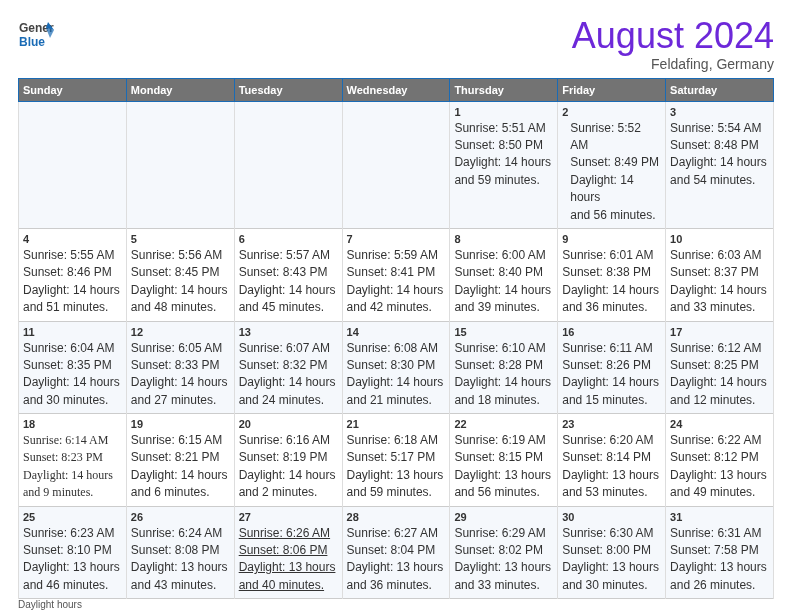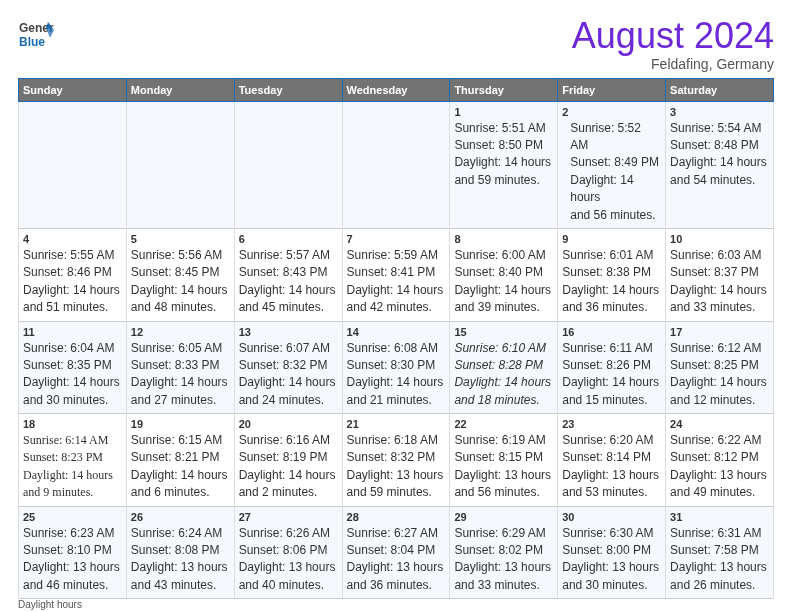--- a/index.html
+++ b/index.html
@@ -228,21 +228,21 @@
           </td>
           <td>
             <span class="day-num">14</span>
             <div class="day-info" style="white-space: pre-line;">Sunrise: 6:08 AM
 Sunset: 8:30 PM
 Daylight: 14 hours
 and 21 minutes.</div>
           </td>
           <td>
             <span class="day-num">15</span>
-            <div class="day-info" style="white-space: pre-line; font-style: italic;">Sunrise: 6:10 AM
+            <div class="day-info" style="white-space: pre-line;">Sunrise: 6:10 AM
 Sunset: 8:28 PM
 Daylight: 14 hours
 and 18 minutes.</div>
           </td>
           <td>
             <span class="day-num">16</span>
             <div class="day-info" style="white-space: pre-line;">Sunrise: 6:11 AM
 Sunset: 8:26 PM
 Daylight: 14 hours
 and 15 minutes.</div>
@@ -273,21 +273,21 @@
           <td>
             <span class="day-num">20</span>
             <div class="day-info" style="white-space: pre-line;">Sunrise: 6:16 AM
 Sunset: 8:19 PM
 Daylight: 14 hours
 and 2 minutes.</div>
           </td>
           <td>
             <span class="day-num">21</span>
             <div class="day-info" style="white-space: pre-line;">Sunrise: 6:18 AM
-Sunset: 8:32 PM
+Sunset: 5:17 PM
 Daylight: 13 hours
 and 59 minutes.</div>
           </td>
           <td>
             <span class="day-num">22</span>
             <div class="day-info" style="white-space: pre-line;">Sunrise: 6:19 AM
 Sunset: 8:15 PM
 Daylight: 13 hours
 and 56 minutes.</div>
           </td>
@@ -316,21 +316,21 @@
           </td>
           <td>
             <span class="day-num">26</span>
             <div class="day-info" style="white-space: pre-line;">Sunrise: 6:24 AM
 Sunset: 8:08 PM
 Daylight: 13 hours
 and 43 minutes.</div>
           </td>
           <td>
             <span class="day-num">27</span>
-            <div class="day-info" style="white-space: pre-line;">Sunrise: 6:26 AM
+            <div class="day-info" style="white-space: pre-line; text-decoration: underline;">Sunrise: 6:26 AM
 Sunset: 8:06 PM
 Daylight: 13 hours
 and 40 minutes.</div>
           </td>
           <td>
             <span class="day-num">28</span>
             <div class="day-info" style="white-space: pre-line;">Sunrise: 6:27 AM
 Sunset: 8:04 PM
 Daylight: 13 hours
 and 36 minutes.</div>

